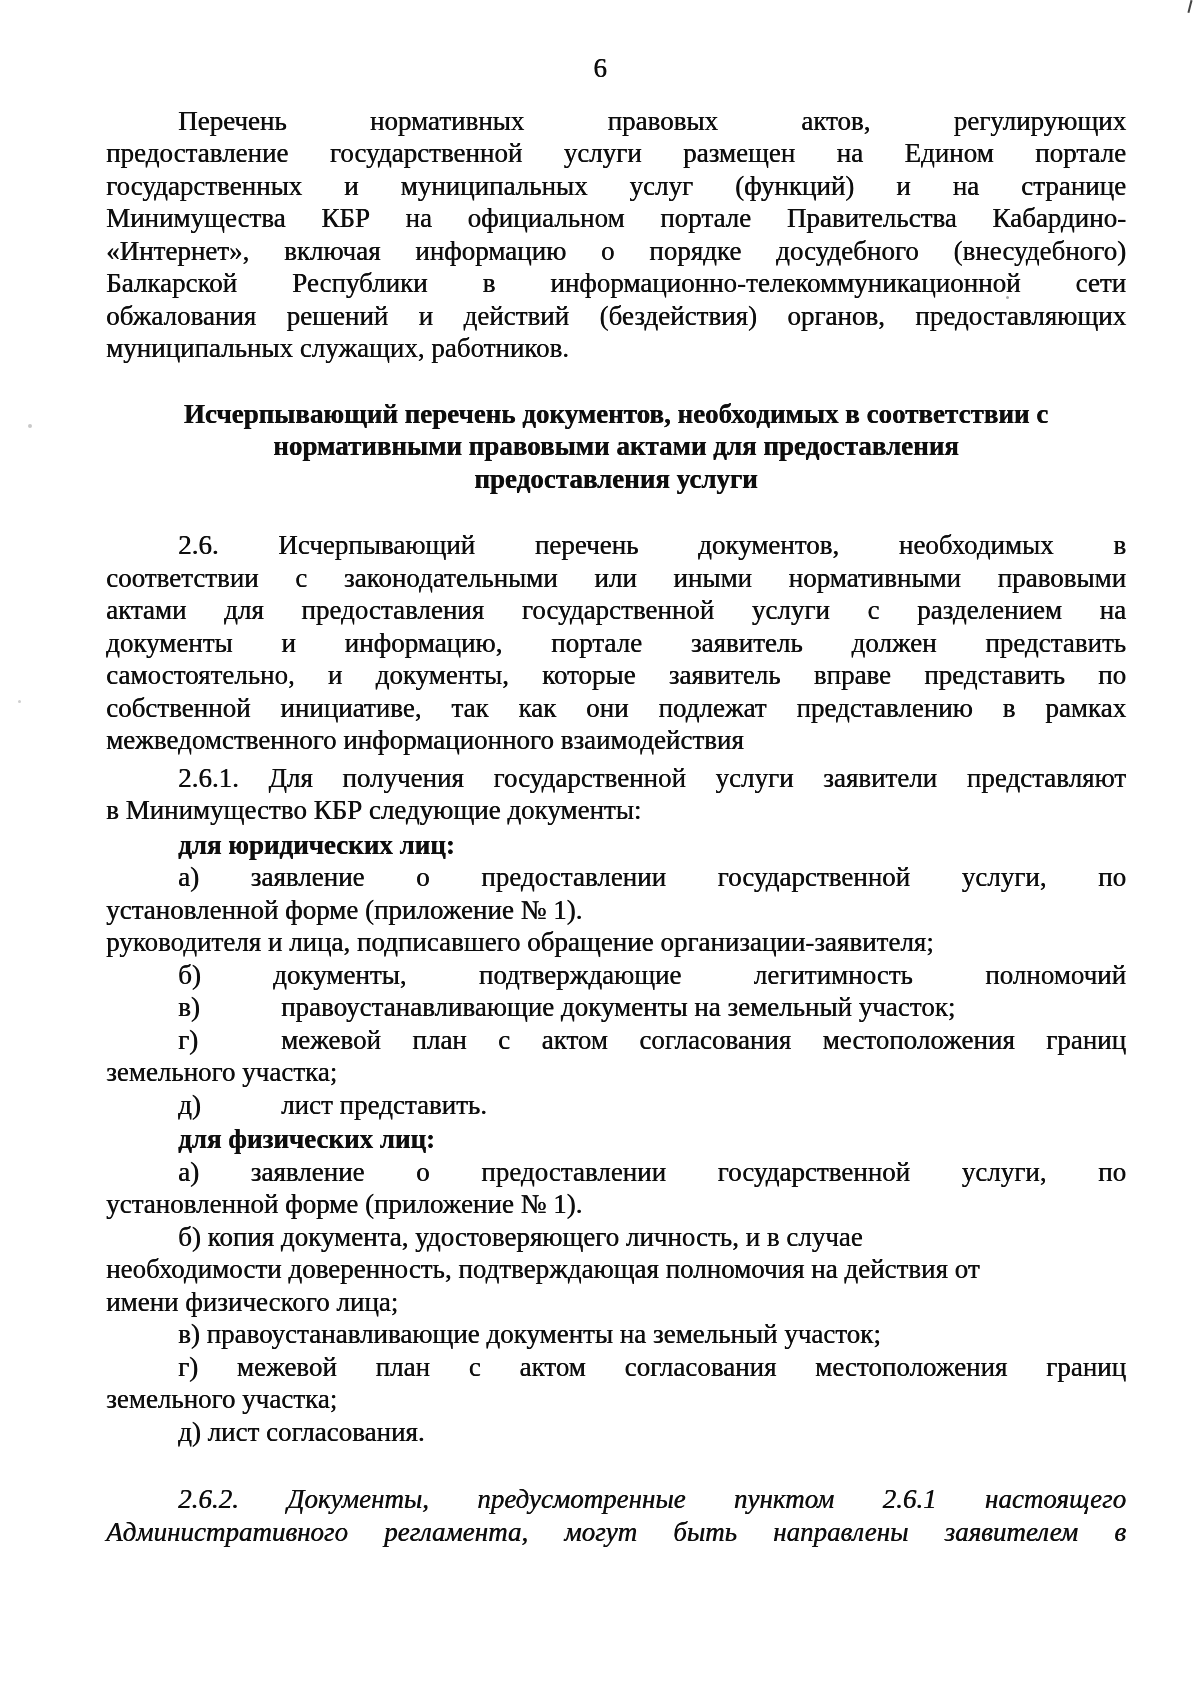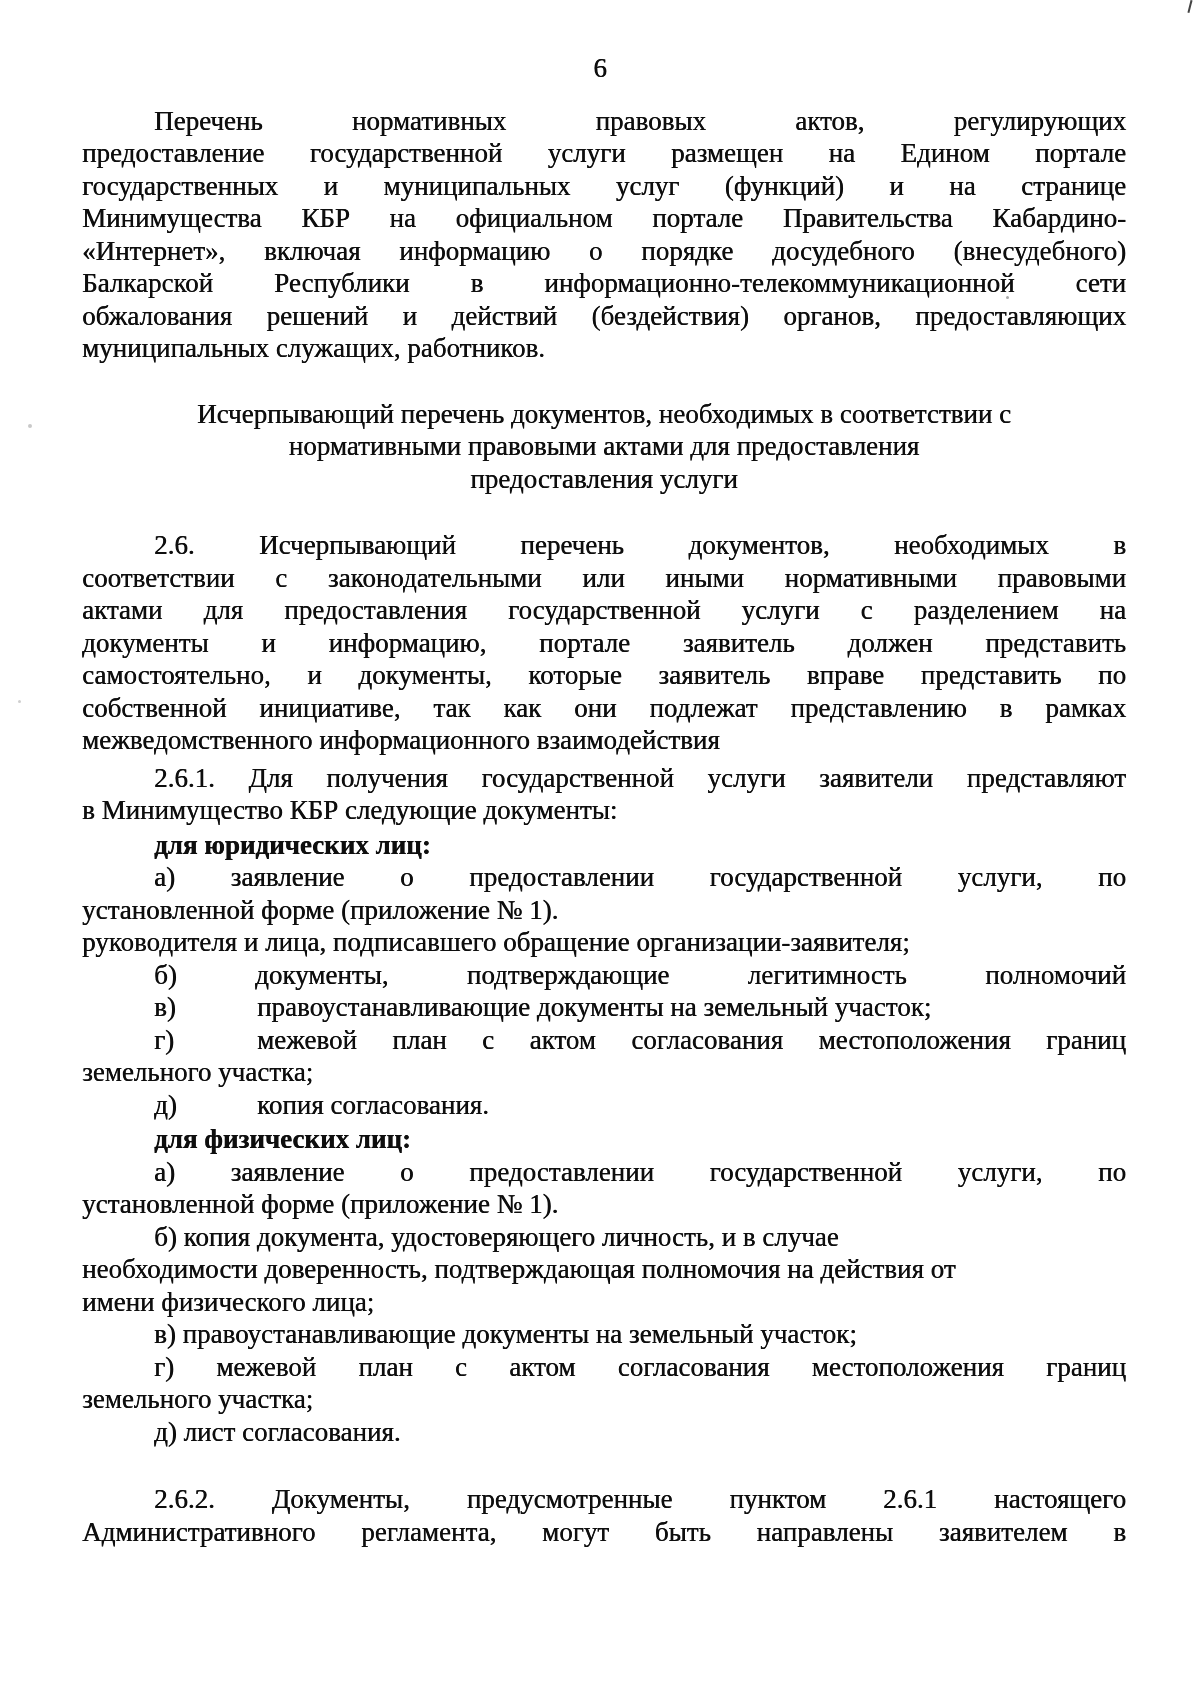--- a/index.html
+++ b/index.html
@@ -8,33 +8,33 @@
     width:1200px; height:1697px;
     background:#ffffff;
     color:#0e0e0e;
     font-family:"Liberation Serif","DejaVu Serif",serif;
     font-size:27px;
     line-height:32.5px;
     text-shadow:0.4px 0 0 currentColor; 
     overflow:hidden;
   }
   .page-number { text-align:center; padding-top:52px; }
-  .content { padding-left:82px; padding-right:74px; }
+  .content { padding-left:106px; padding-right:74px; }
   .ln { min-height:32.5px; text-align:left; }
   .j  { text-align:justify; text-align-last:justify; }
   .ind { padding-left:72px; }
-  .hc { text-align:center; text-align-last:center; font-weight:400; }
+  .hc { text-align:center; text-align-last:center; font-weight:700; }
   .b  { font-weight:700; }
   .tl { display:inline-block; width:103px; }
   .p1   { margin-top:20px; }
   .head { margin-top:33px; }
   .p26  { margin-top:34px; }
   .p261 { margin-top:5px; }
   .lbl  { margin-top:2px; }
-  .p262 { margin-top:35px; }
+  .p262 { margin-top:35px;font-style:italic; }
   
   .art { position:absolute; background:#444; }
   .art-corner { left:1189px; top:0; width:2px; height:13px; transform:rotate(14deg); }
   .speck1 { left:28px; top:424px; width:4px; height:4px; background:#c9c9c9; border-radius:50%; }
   .speck2 { left:18px; top:700px; width:3px; height:3px; background:#cfcfcf; border-radius:50%; }
   .speck3 { left:1006px; top:296px; width:3px; height:3px; background:#a8a8a8; border-radius:50%; }
 </style>
 </head>
 <body>
 
@@ -88,21 +88,21 @@
       <div class="ln j ind">б) документы, подтверждающие легитимность полномочий</div>
     </div>
 
     <div class="ln ind"><span class="tl">в)</span><span>правоустанавливающие документы на земельный участок;</span></div>
 
     <div class="para">
       <div class="ln j ind"><span class="tl">г)</span><span>межевой план с актом согласования местоположения границ</span></div>
       <div class="ln">земельного участка;</div>
     </div>
 
-    <div class="ln ind"><span class="tl">д)</span><span>копия согласования.</span></div>
+    <div class="ln ind"><span class="tl">д)</span><span>лист представить.</span></div>
 
     <div class="ln ind b lbl">для физических лиц:</div>
 
     <div class="para">
       <div class="ln j ind">а) заявление о предоставлении государственной услуги, по</div>
       <div class="ln">установленной форме (приложение № 1).</div>
     </div>
 
     <div class="para">
       <div class="ln ind">б) копия документа, удостоверяющего личность, и в случае</div>

